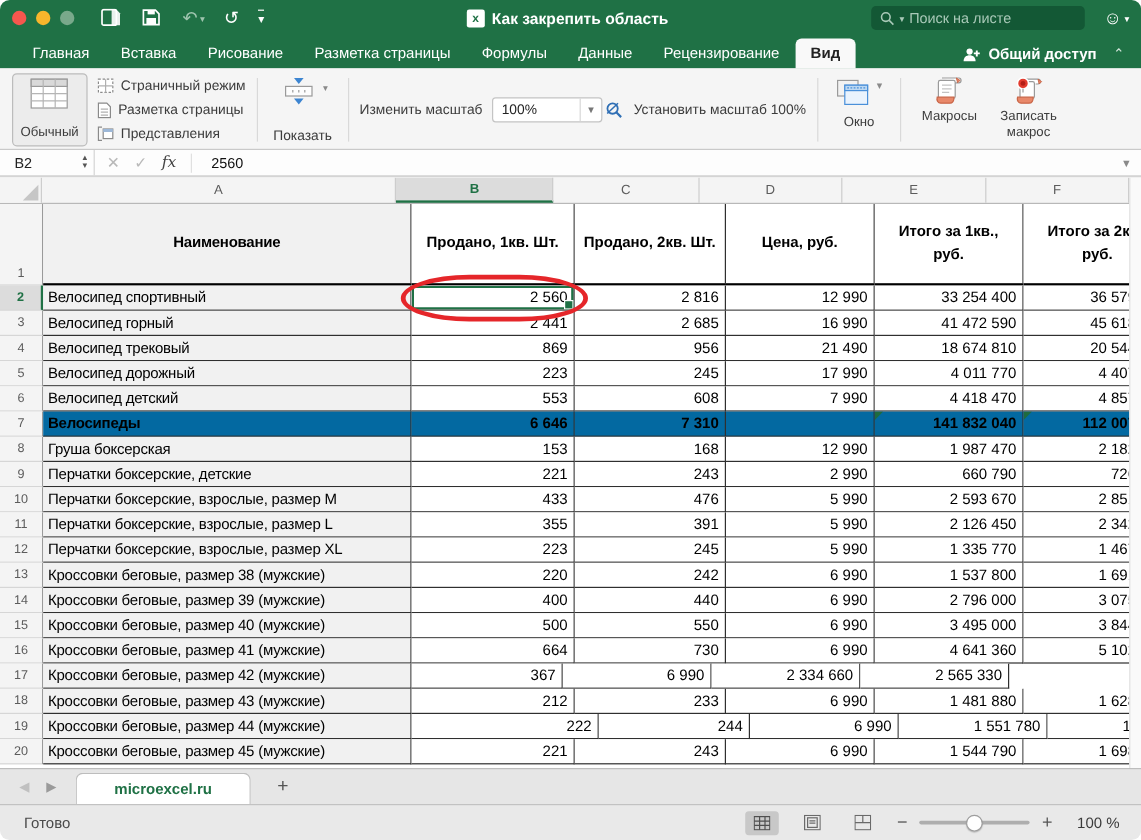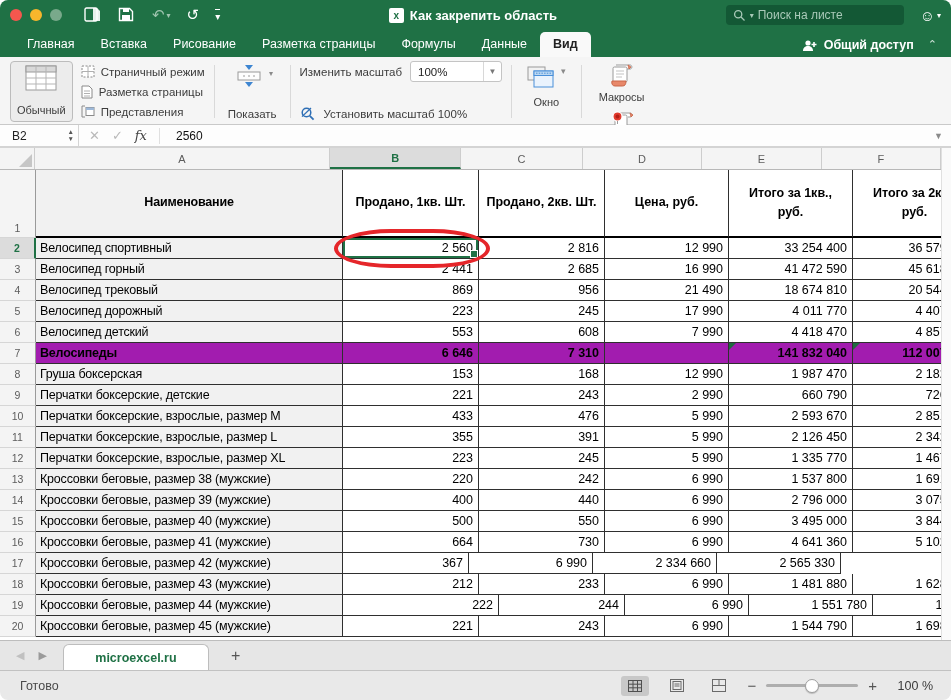--- a/index.html
+++ b/index.html
@@ -38,26 +38,26 @@
   .vdiv { width:1px; background:#d9d9d9; margin:4px 9px; }
   .bigbtn { display:flex; flex-direction:column; align-items:center; justify-content:space-between; padding:3px 6px 4px; font-size:11px; color:#3c3c3c; }
   .bigbtn .lbl { margin-top:3px; text-align:center; line-height:1.15; }
   .pressed { border:1px solid #bcbcbc; border-radius:4px; background:#ececec; }
   .smallcol { display:flex; flex-direction:column; justify-content:center; gap:3px; margin-left:8px; }
   .smallitem { display:flex; align-items:center; gap:6px; font-size:11.5px; color:#3c3c3c; height:17px; }
   .smallitem svg { flex:0 0 auto; }
   .showbtn { display:flex; flex-direction:column; align-items:center; justify-content:space-between; padding:2px 4px; font-size:11.5px; color:#3c3c3c; }
   .show-ic { position:relative; width:34px; height:26px; }
   .caret-d { color:#8a8a8a; font-size:9px; margin-left:3px; }
-  .zoomgroup { display:flex; flex-direction:column; justify-content:center; gap:24px; font-size:11.5px; color:#3c3c3c; }
+  .zoomgroup { display:flex; justify-content:center; gap:2px; font-size:11.5px; color:#3c3c3c; }
   .zoomrow { display:flex; align-items:center; gap:8px; }
   .combo { width:92px; height:21px; background:#fff; border:1px solid #c4c4c4; border-radius:3px; display:flex; align-items:center; font-size:11.5px; color:#222; }
   .combo .val { flex:1; padding-left:7px; }
   .combo .dd { width:18px; border-left:1px solid #d8d8d8; color:#777; font-size:8px; display:flex; align-items:center; justify-content:center; align-self:stretch; }
-  .macros { display:flex; gap:4px;flex-direction:column; }
+  .macros { display:flex; gap:4px; }
   .macbtn { display:flex; flex-direction:column; align-items:center; justify-content:flex-start; font-size:11px; color:#3c3c3c; width:62px; text-align:center; line-height:1.15; padding-top:2px; }
   .macbtn svg { margin-bottom:2px; }
 
   
   .fbar { height:23px; background:#fdfdfd; border-bottom:2px solid #d4d4d4; display:flex; align-items:center; flex:0 0 auto; position:relative; }
   .namebox { width:78px; height:100%; display:flex; align-items:center; font-size:12px; color:#222; padding-left:12px; }
   .stepper { display:flex; flex-direction:column; font-size:6.5px; color:#555; line-height:1; margin-left:auto; margin-right:4px; }
   .nb-sep { width:1px; background:#d4d4d4; height:100%; }
   .fbtns { display:flex; align-items:center; gap:12px; padding:0 10px; color:#b9b9b9; font-size:13px; }
   .fx { font-family:"DejaVu Serif", serif; font-style:italic; color:#444; font-size:13px; }
@@ -76,21 +76,21 @@
   .grid-row { display:flex; height:21px; }
   .grid-row.hdr-row { height:68px; }
   .rh { width:36px; background:#f4f4f4; border-right:1px solid #9a9a9a; border-bottom:1px solid #d6d6d6; font-size:10.5px; color:#5c5c5c; display:flex; align-items:center; justify-content:center; flex:0 0 auto; }
   .hdr-row .rh { align-items:flex-end; padding-bottom:3px; }
   .rh.sel { background:#dcdcdc; color:#1f7145; font-weight:bold; border-right:2px solid #1f7145; }
   .c { border-right:1px solid #2f2f2f; border-bottom:1px solid #2f2f2f; font-size:12.5px; color:#000; display:flex; align-items:center; overflow:hidden; flex:0 0 auto; background:#fff; position:relative; }
   .c.name { justify-content:flex-start; padding-left:4px; background:#f1f1f1; letter-spacing:-0.2px; white-space:nowrap; }
   .c.num { justify-content:flex-end; padding-right:5px; white-space:nowrap; }
   .hdr-row .c { justify-content:center; text-align:center; font-weight:bold; font-size:12.5px; line-height:1.55; border-bottom:2px solid #000; padding:0 6px; white-space:normal; }
   .hdr-row .c.name { background:#f1f1f1; padding-left:6px; }
-  .grid-row.total .c { background:#a21caf; font-weight:bold; }
+  .grid-row.total .c { background:#0369a1; font-weight:bold; }
   .tri::before { content:""; position:absolute; left:0; top:0; width:0; height:0; border-top:7px solid #1e6b3f; border-right:7px solid transparent; }
   .sel-cell { box-shadow: inset 0 0 0 2px #1f7145; }
   .sel-cell::after { content:""; position:absolute; right:0; bottom:0; width:6px; height:6px; background:#1f7145; border:1px solid #fff; }
   .red-oval { position:absolute; left:334px; top:59px; width:156px; height:39px; border:4px solid #e5262a; border-radius:55% / 75%; pointer-events:none; z-index:5; }
   .vscroll { position:absolute; right:0; top:0; bottom:0; width:10px; background:#fafafa; border-left:1px solid #e0e0e0; }
 
   
   .sheetbar { height:30px; background:#e6e6e6; border-top:1px solid #bdbdbd; display:flex; align-items:flex-end; flex:0 0 auto; }
   .nav-arrows { display:flex; gap:14px; padding:0 16px 8px 16px; color:#9a9a9a; font-size:11px; }
   .nav-arrows .dim { color:#c0c0c0; }
@@ -162,20 +162,21 @@
     <div class="smiley">☺<span class="tiny-caret" style="color:#fff;">▾</span></div>
   </div>
 
   <div class="tabrow">
     <div class="rtab">Главная</div>
     <div class="rtab">Вставка</div>
     <div class="rtab">Рисование</div>
     <div class="rtab">Разметка страницы</div>
     <div class="rtab">Формулы</div>
     <div class="rtab">Данные</div>
+    <div class="rtab">Рецензирование</div>
     <div class="rtab active">Вид</div>
     <div class="tab-spacer"></div>
     <div class="share">
       <span>
         <svg width="16" height="13" viewBox="0 0 16 13">
             <circle cx="6" cy="4" r="2.6" fill="#fff"></circle>
             <path d="M1 12 c0-3.3 2.2-5 5-5 s5 1.7 5 5z" fill="#fff"></path>
             <path d="M12 3 v5 M9.5 5.5 h5" stroke="#fff" stroke-width="1.6"></path>
           </svg>
       </span>

